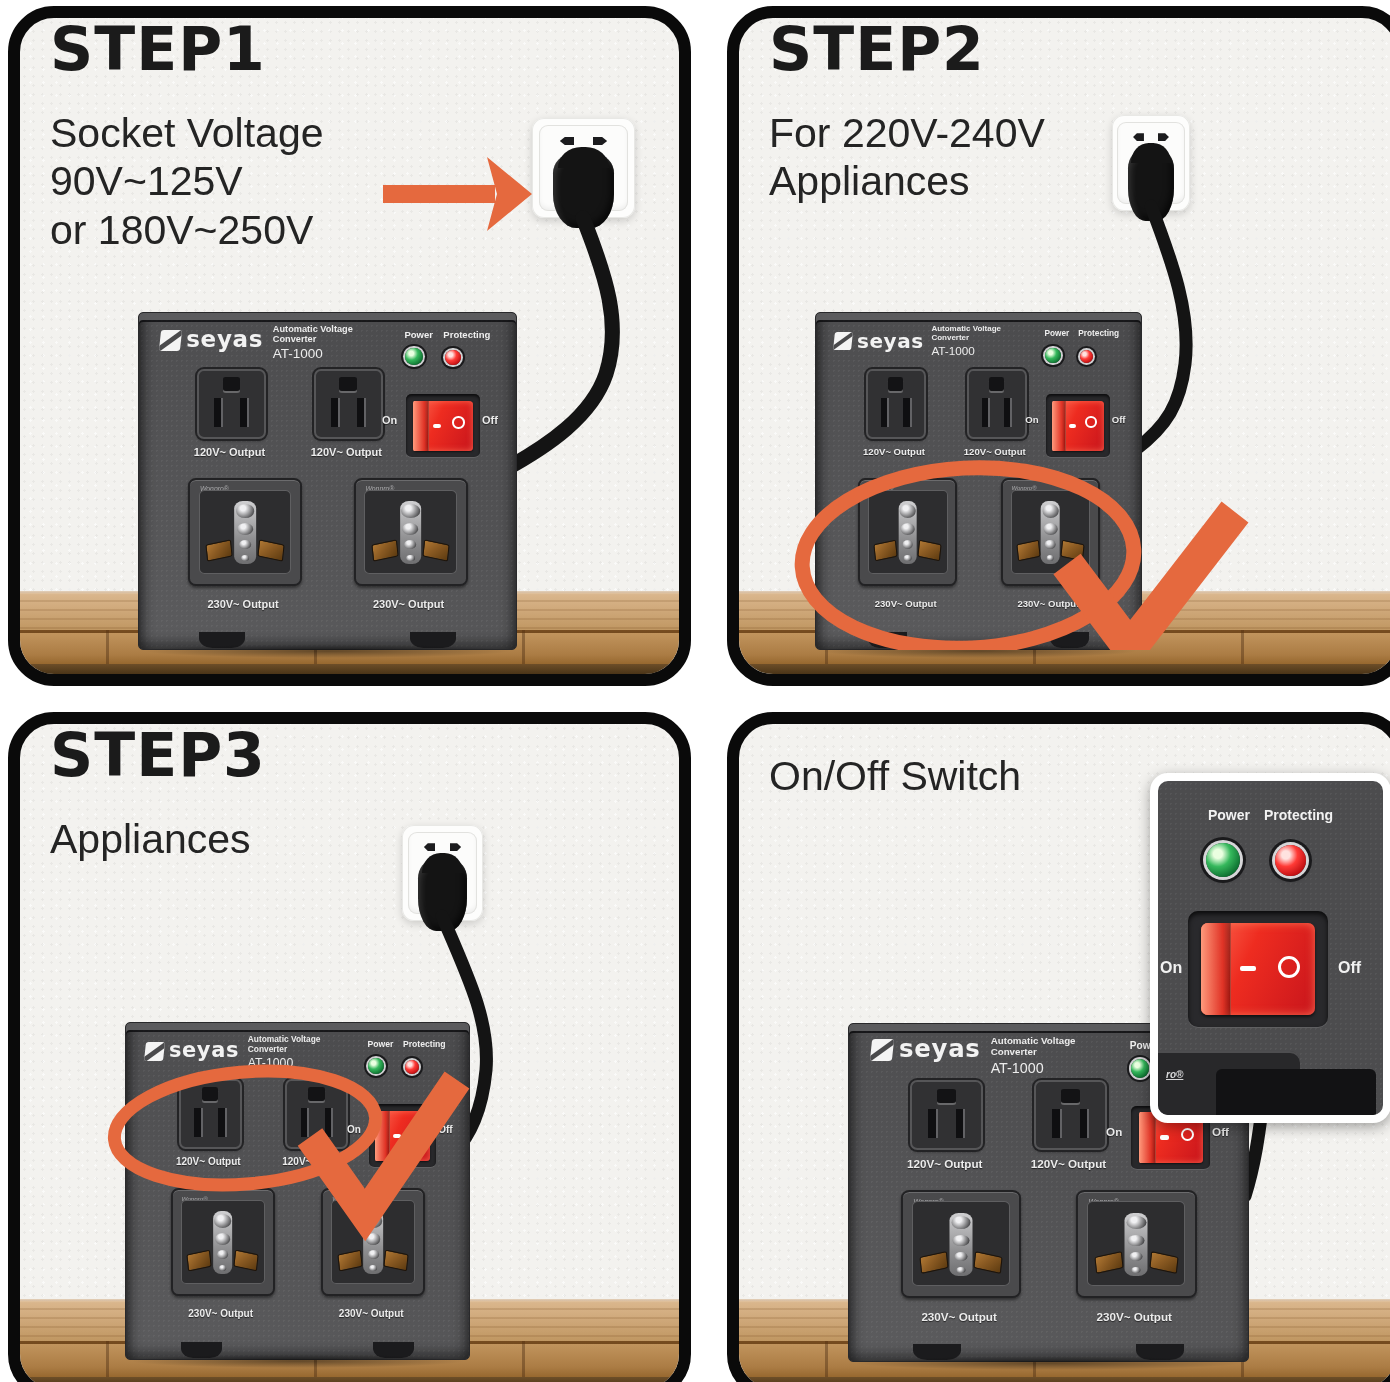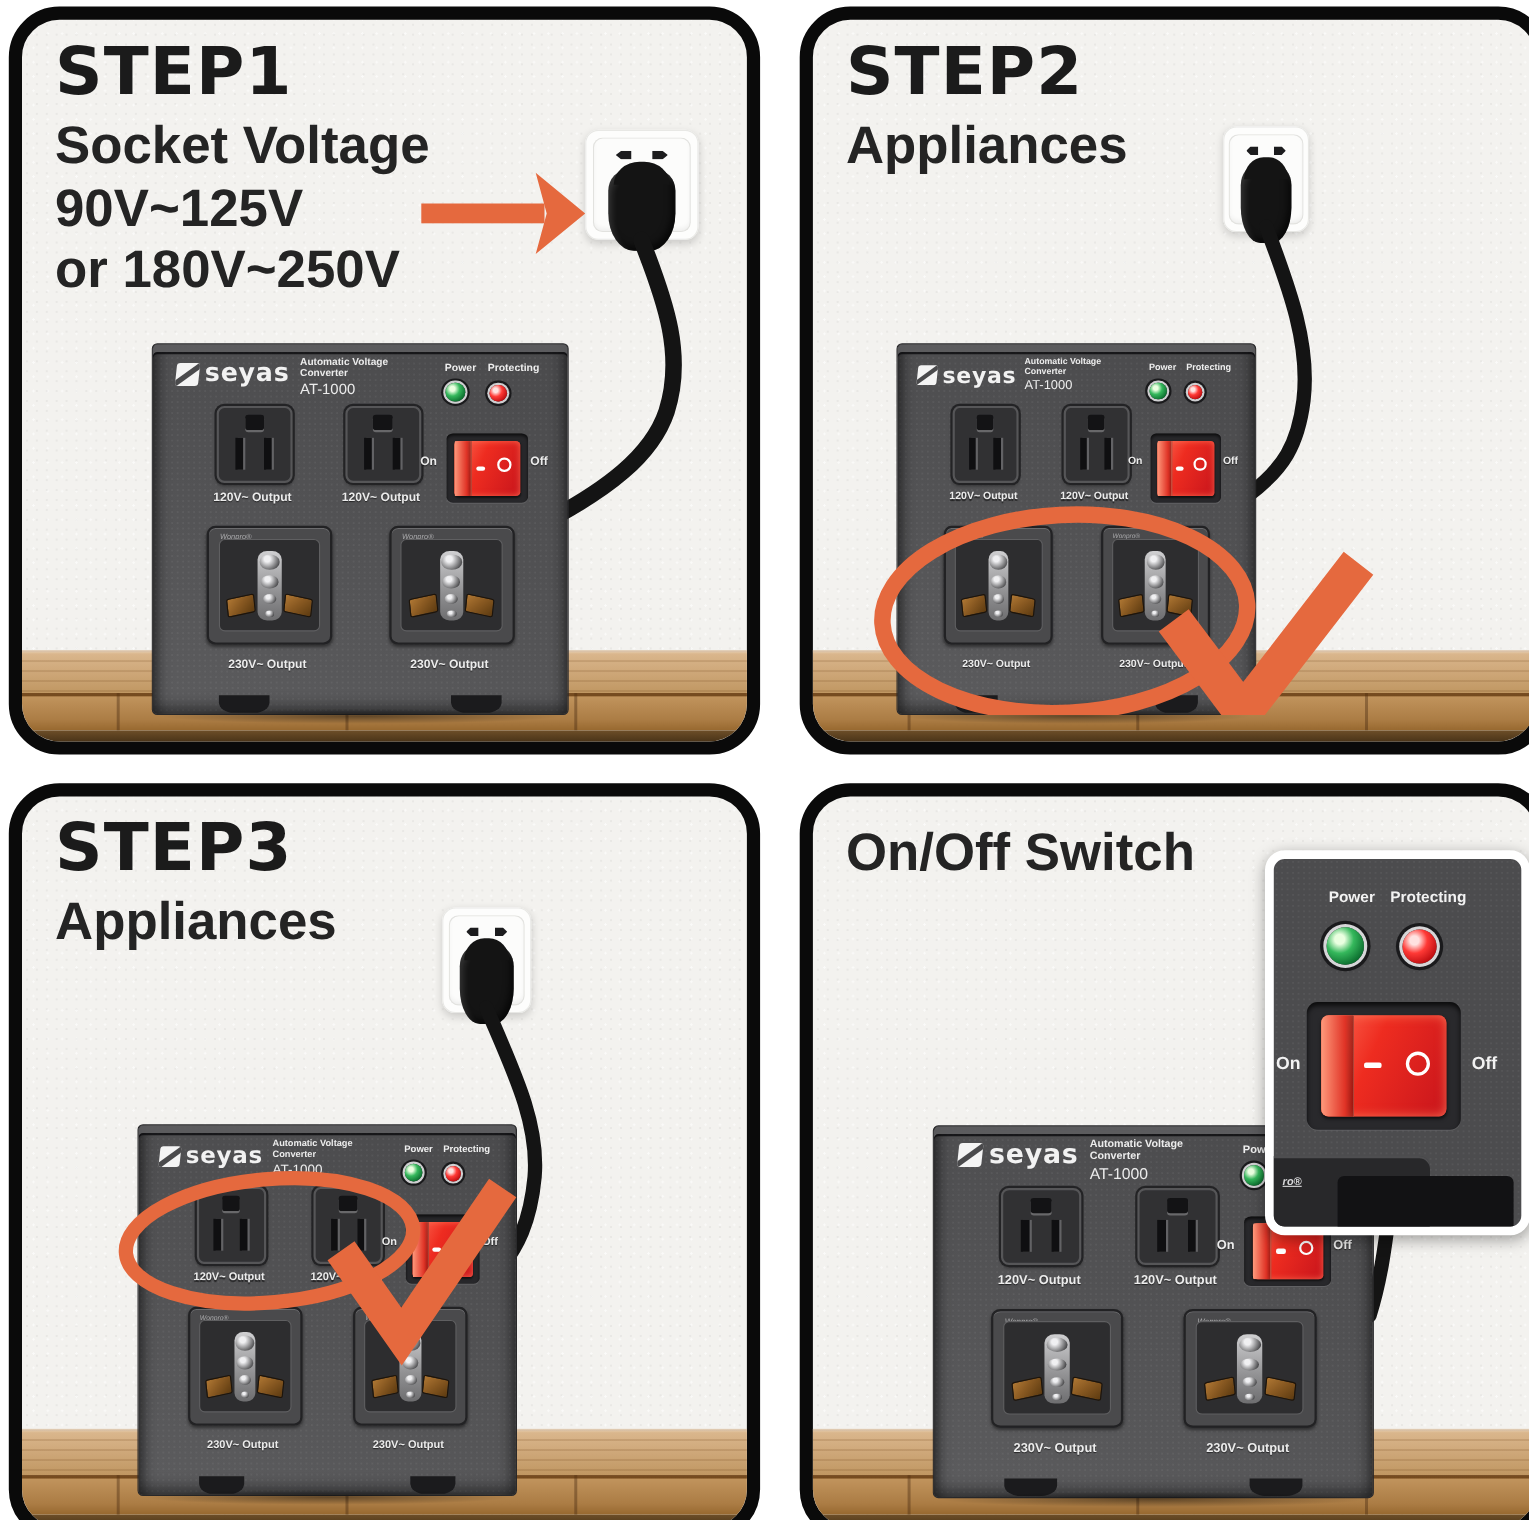--- a/index.html
+++ b/index.html
@@ -6,24 +6,24 @@
   #stage{position:relative;width:1390px;height:1382px;background:#ffffff;overflow:hidden;
          font-family:"Liberation Sans",sans-serif;}
   
   .panel{position:absolute;border:12px solid #0a0a0a;border-radius:46px;overflow:hidden;
          background-color:#f3f2ef;
          background-image:radial-gradient(rgba(0,0,0,.045) 1px,transparent 1.2px),
                           radial-gradient(rgba(255,255,255,.6) 1px,transparent 1.2px);
          background-size:9px 9px,13px 13px;background-position:0 0,4px 6px;}
   .overlay{position:absolute;left:0;top:0;pointer-events:none;}
   
-  .stepblock{position:absolute;left:30px;top:16px;}
+  .stepblock{position:absolute;left:30px;top:0;}
   .step-title{font-family:"DejaVu Sans",sans-serif;font-weight:700;font-size:60px;line-height:1.05;
               color:#1b1b1b;letter-spacing:1px;}
-  .step-sub{margin-top:8px;font-weight:700;font-size:48px;line-height:1.18;color:#242424;}
+  .step-sub{margin-top:28px;font-weight:400;font-size:41px;line-height:1.18;color:#242424;}
   
   .wood{position:absolute;left:-2px;right:-2px;bottom:-2px;}
   .wood-top{height:46%;background:linear-gradient(180deg,#dcb990 0%,#cda677 55%,#c09762 100%);
             background-image:repeating-linear-gradient(180deg,rgba(125,82,38,.20) 0 2px,transparent 2px 9px),
                              linear-gradient(180deg,#dcb990 0%,#cda677 55%,#c09762 100%);
             box-shadow:inset 0 2px 2px rgba(255,255,255,.45);}
   .wood-mid{height:36%;background-image:repeating-linear-gradient(90deg,transparent 0 88px,rgba(70,40,15,.40) 88px 91px,transparent 91px 208px),
                             linear-gradient(180deg,#c1945d,#ab7c44 70%,#97682f);
             border-top:3px solid rgba(88,50,16,.55);}
   .wood-low{height:18%;background:linear-gradient(180deg,#6d4e28,#3a2810);}
@@ -325,20 +325,21 @@
   <div class="foot f1"></div>
   <div class="foot f2"></div>
 </div>
     <svg class="overlay" width="633" height="632">
       <ellipse cx="229" cy="540" rx="166" ry="90" transform="rotate(-3 229 540)" fill="none" stroke="#E5693E" stroke-width="15"></ellipse>
       <path d="M328,546 L391,630 L496,494" fill="none" stroke="#E5693E" stroke-width="34" stroke-linecap="butt" stroke-linejoin="miter"></path>
     </svg>
     <div class="stepblock">
       <div class="step-title">STEP2</div>
       <div class="step-sub">
+        <div>For 220V-240V</div>
         <div>Appliances</div>
       </div>
     </div>
   </div>
 
   <div class="panel" style="left:8px;top:712px;width:659px;height:664px;">
     <div class="wood" style="height:91px;">
       <div class="wood-top"></div>
         <div class="wood-mid"></div>
         <div class="wood-low"></div>

